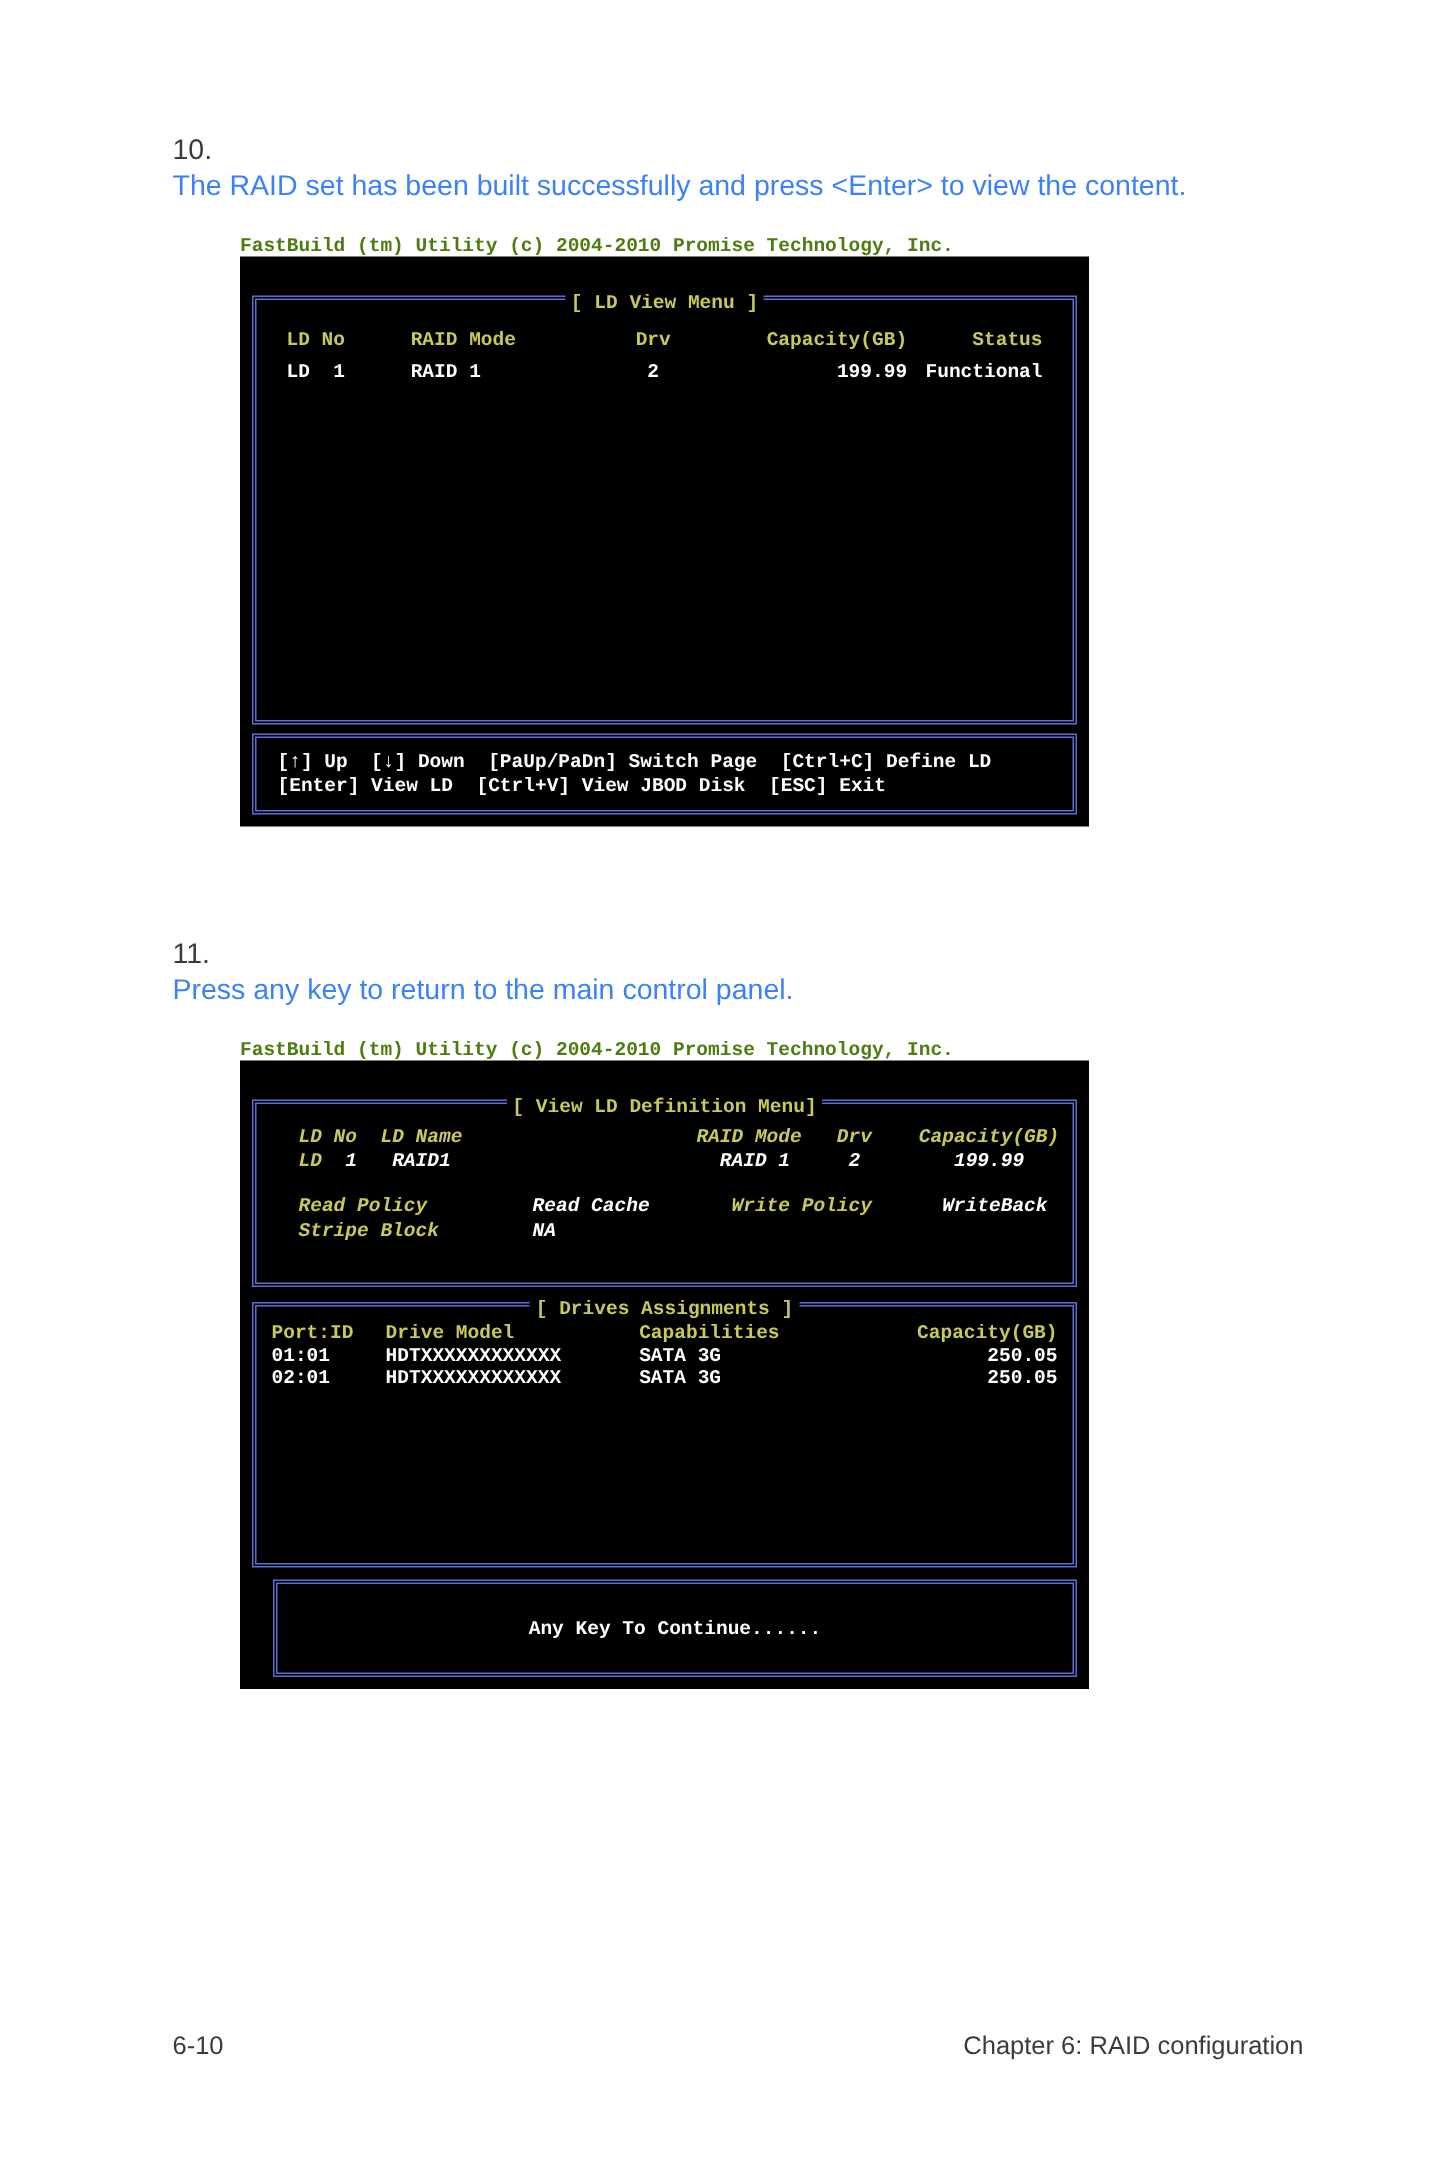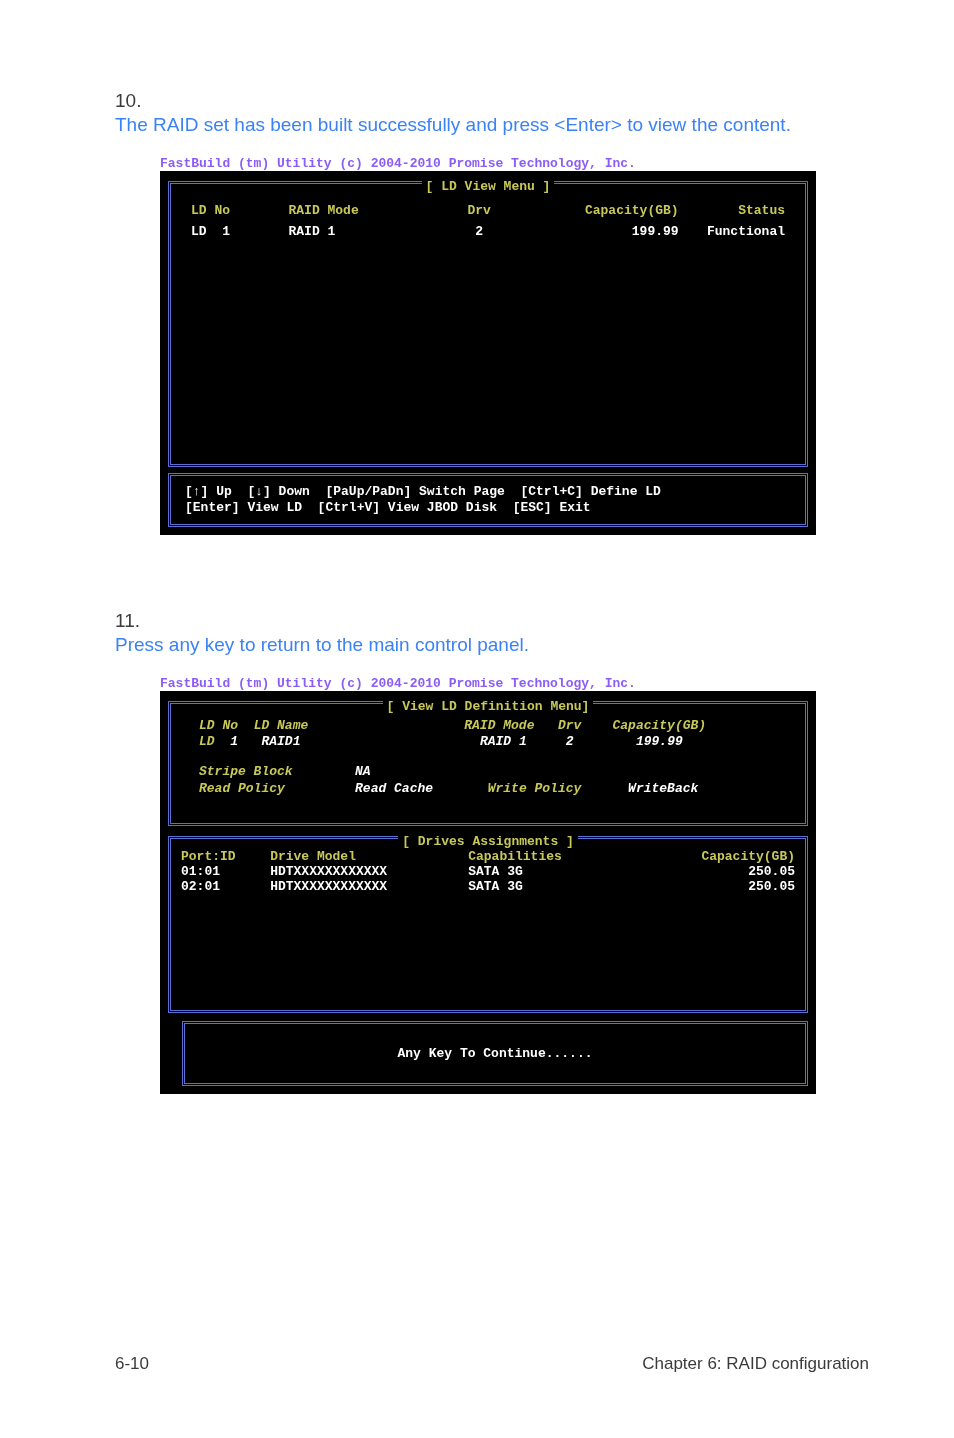--- a/index.html
+++ b/index.html
@@ -31,27 +31,27 @@
     line-height: 1.35;
   }
   .screenshot-wrap {
     margin-left: 45px;
     margin-bottom: 75px;
   }
   .bios-title {
     font-family: "Courier New", monospace;
     font-size: 13px;
     font-weight: bold;
-    color: #8b5cf6;
+    color: #4d7c0f;
     margin-bottom: 0;
   }
   .bios-screen {
     background: #000000;
-    width: 656px;
-    padding: 4px 6px 8px 6px;
+    width: 566px;
+    padding: 20px 6px 8px 6px;
   }
   .dbl-box {
     border: 3px double #5a6fd4;
     position: relative;
     margin: 6px 2px 4px 2px;
   }
   .box-title-wrap {
     position: absolute;
     top: -8px;
     left: 0; right: 0;
@@ -214,22 +214,22 @@
   <div class="screenshot-wrap">
     <div class="bios-title">FastBuild (tm) Utility (c) 2004-2010 Promise Technology, Inc.</div>
     <div class="bios-screen">
 
       <div class="dbl-box">
         <div class="box-title-wrap"><span class="box-title">[ View LD Definition Menu]</span></div>
         <div class="def-content">
           <div class="def-row"><span>LD No</span>  <span>LD Name</span>                    <span>RAID Mode</span>   <span>Drv</span>    <span>Capacity(GB)</span></div>
           <div class="def-row"><span>LD</span>  <span class="val">1</span>   <span class="val">RAID1</span>                       <span class="val">RAID 1</span>     <span class="val">2</span>        <span class="val">199.99</span></div>
           <div class="def-gap"></div>
+          <div class="def-row"><span>Read Policy</span>         <span class="val">Read Cache</span>       <span>Write Policy</span>      <span class="val">WriteBack</span></div>
           <div class="def-row"><span>Stripe Block</span>        <span class="val">NA</span></div>
-          <div class="def-row"><span>Read Policy</span>         <span class="val">Read Cache</span>       <span>Write Policy</span>      <span class="val">WriteBack</span></div>
         </div>
       </div>
 
       <div class="drives-box">
         <div class="box-title-wrap"><span class="box-title">[ Drives Assignments ]</span></div>
         <div class="drives-content">
           <div class="dr-row dr-head">
             <span class="dc dc-port">Port:ID</span>
             <span class="dc dc-model">Drive Model</span>
             <span class="dc dc-cap">Capabilities</span>

